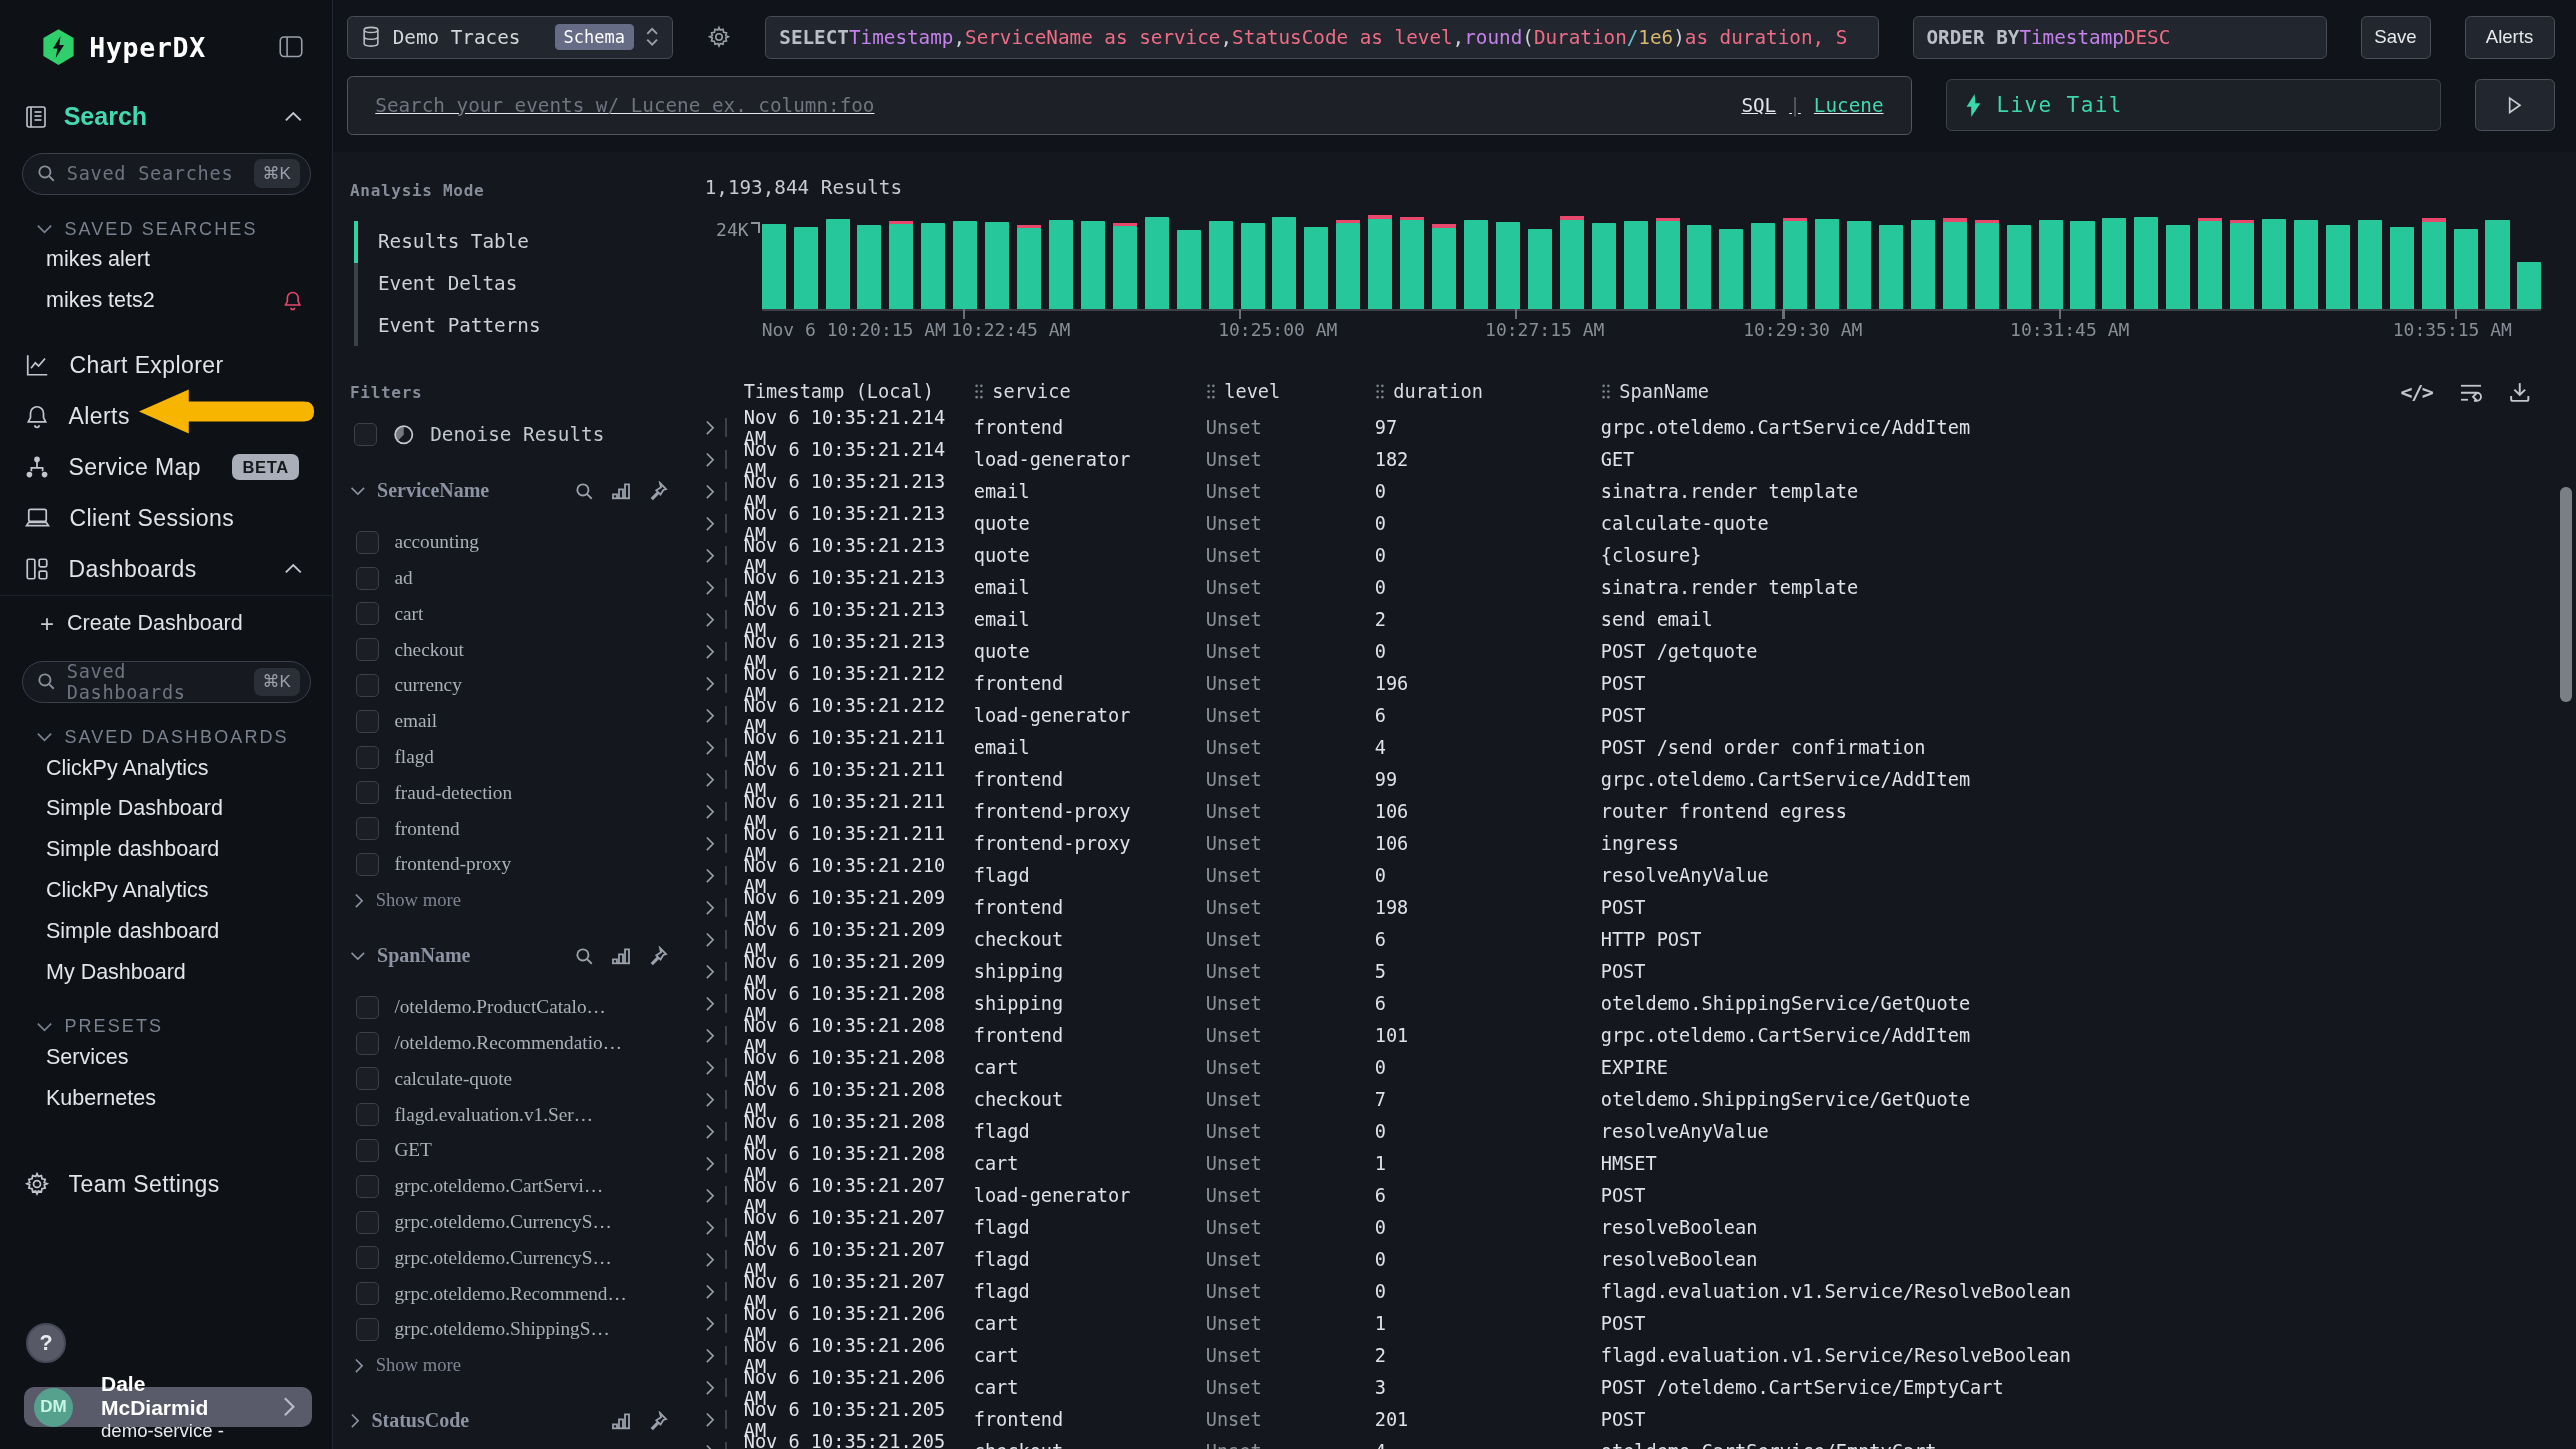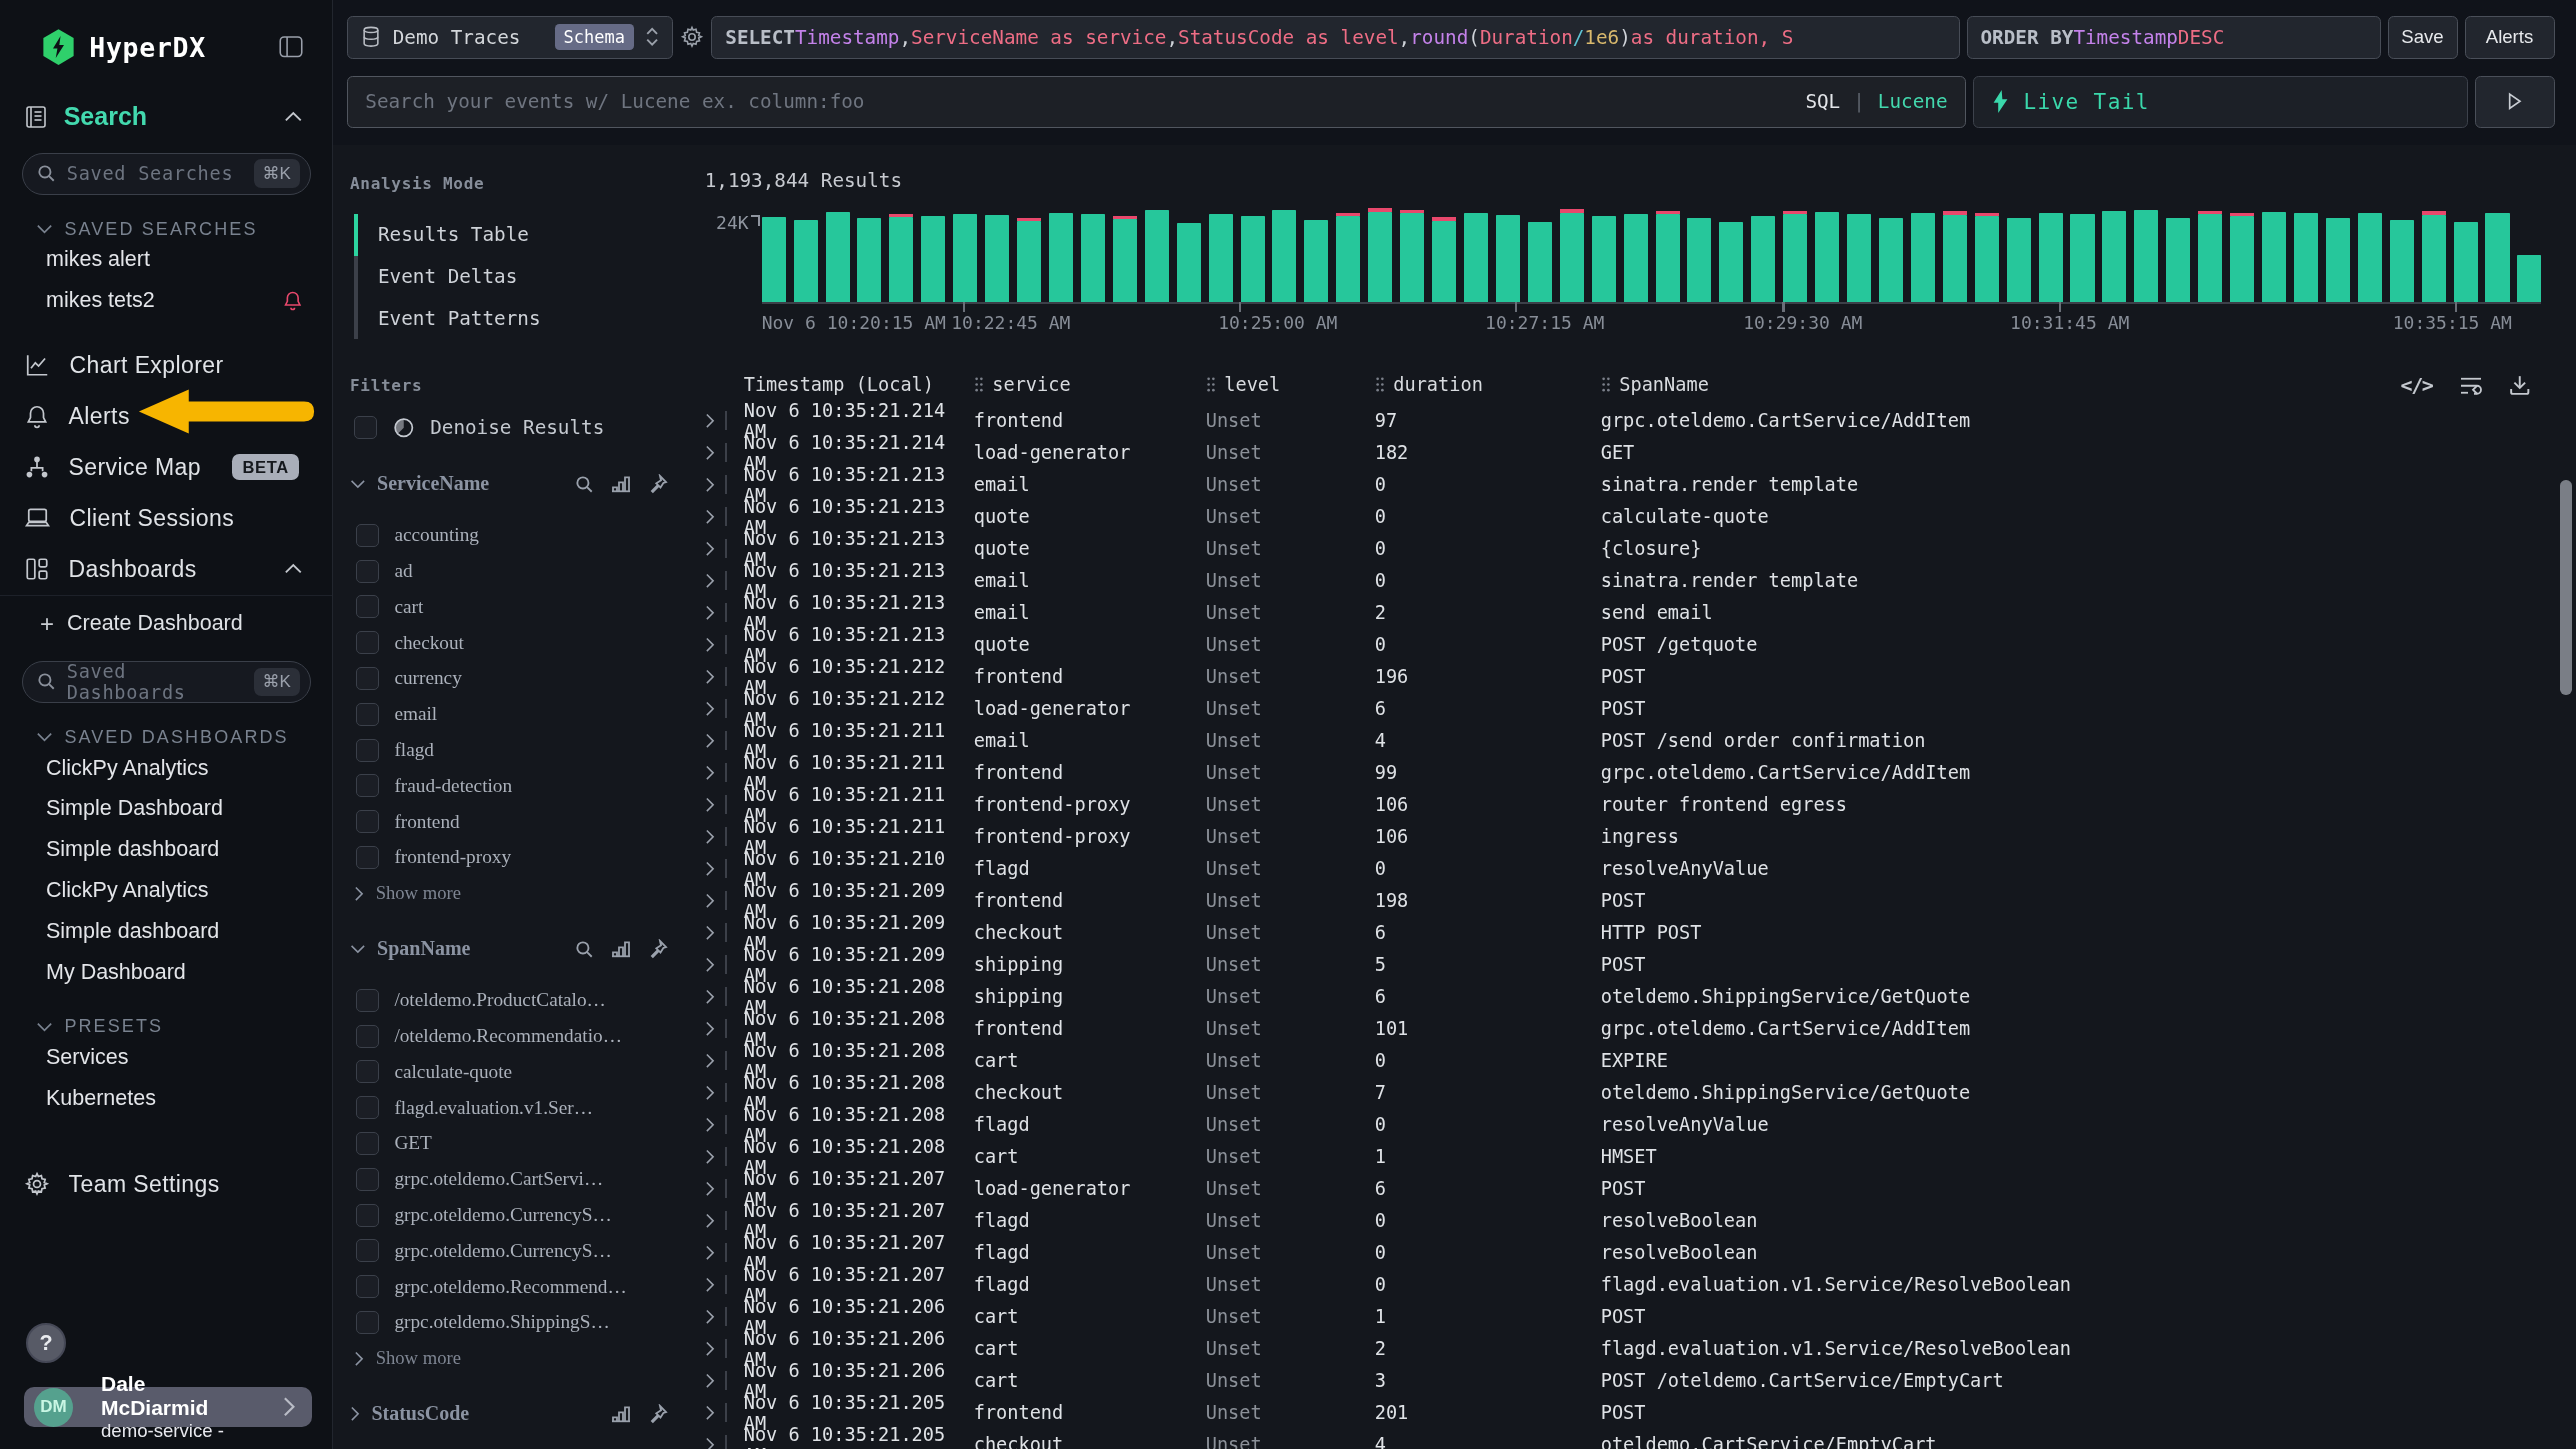--- a/index.html
+++ b/index.html
@@ -39,36 +39,36 @@
                background:#595b6b; display:flex; align-items:center; gap:28px; padding:0 15.7px 0 10px; }
   .avatar { width:39px; height:39px; border-radius:50%; background:#55a18e; color:#c9f6e4;
             font-weight:bold; font-size:17px; display:flex; align-items:center; justify-content:center; }
   .user-name { font-size:21px; font-weight:bold; color:#fff; line-height:1.15; }
   .user-org { font-size:18.6px; color:#e8e9ef; }
   .arrow-overlay { position:absolute; left:137px; top:388px; z-index:6; }
 
   
   .right { flex:1; display:flex; flex-direction:column; min-width:0; background:#14171d; }
   .topbar { padding:15.7px 21.5px 17px 14.3px; background:#10131a; }
-  .tb-row { display:flex; align-items:center; gap:7px; }
+  .tb-row { display:flex; align-items:center; gap:34px; }
   .tb-row + .tb-row { margin-top:17px; }
   .box { background:#22262e; border:1.4px solid #474c56; border-radius:5.7px; height:43px;
          display:flex; align-items:center; padding:0 13px; font-size:19.3px; }
   .src-box { width:326px; gap:11.4px; color:#d4d7db; }
   .schema-badge { background:#666b86; color:#fff; font-size:17px; border-radius:4.3px; padding:2.9px 8.6px; }
   .sql-box { flex:1; overflow:hidden; white-space:nowrap; gap:0; }
   .order-box { width:414px; }
   .btn { background:#22262e; border:1.4px solid #4a4f59; border-radius:5.7px; height:43px;
          display:flex; align-items:center; justify-content:center; font-size:18.6px; color:#e7e9ec; }
   .save-btn { width:70px; } .alerts-btn { width:90px; }
   .tok-kw { color:#b9bec7; font-weight:bold; }
   .tok-purple { color:#c482ea; } .tok-pink { color:#ee6d85; }
   .tok-yellow { color:#d9b96d; } .tok-cyan { color:#5fc4d4; } .tok-plain { color:#cfd3d9; }
-  .searchbox { flex:1; height:52px; background:#1d2026; border:1.4px solid #51565f; border-radius:5.7px;
-               display:flex; align-items:center; padding:0 17px; gap:13px; }
+  .searchbox { flex:1; height:59px; background:#1d2026; border:1.4px solid #51565f; border-radius:5.7px;
+               display:flex; align-items:center; padding:0 27px; gap:13px;text-decoration:underline; }
   .searchbox input { flex:1; background:transparent; border:none; outline:none; color:#cfd3d9;
                      font-family:"DejaVu Sans Mono",monospace; font-size:19.3px; }
   .searchbox input::placeholder { color:#6f7580; }
   .lang-sql { color:#e3e5e9; font-size:19.3px; } .lang-sep { color:#5b606a; font-size:19.3px; }
   .lang-lucene { color:#43d9ae; font-size:19.3px; }
   .livetail { width:495px; height:52px; background:#1c2027; border:1.4px solid #3d424c; border-radius:5.7px;
               display:flex; align-items:center; gap:14.3px; padding:0 18.6px; color:#3ad8ab; font-size:21px; letter-spacing:1.4px; }
   .play-btn { width:80px; height:52px; }
 
   .content { flex:1; display:flex; min-height:0; }

